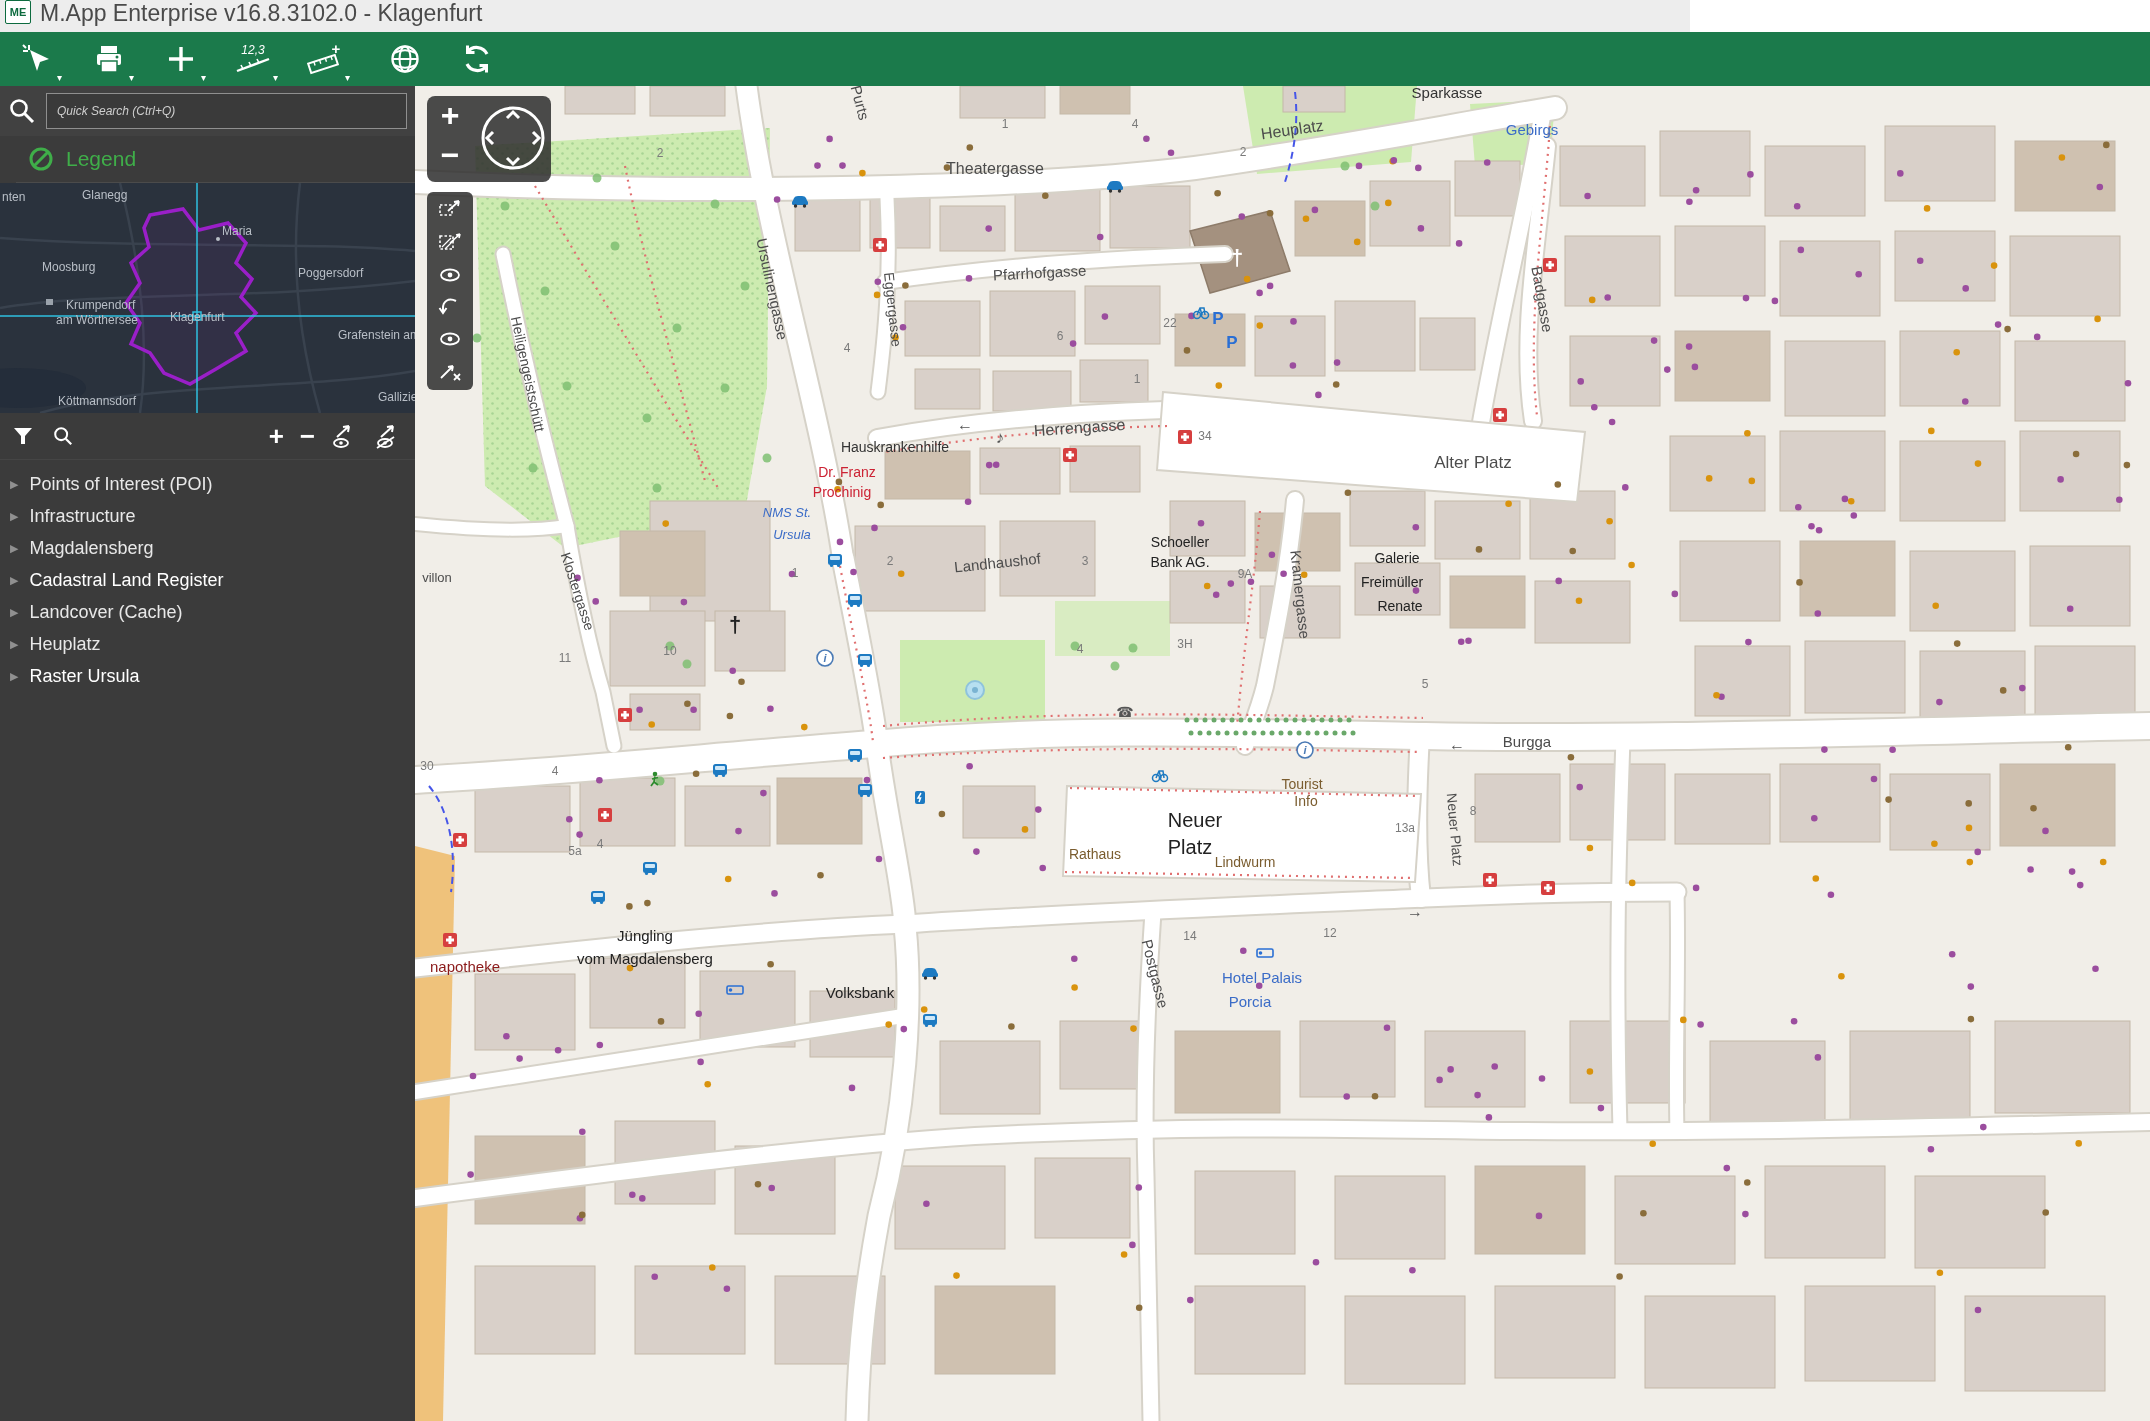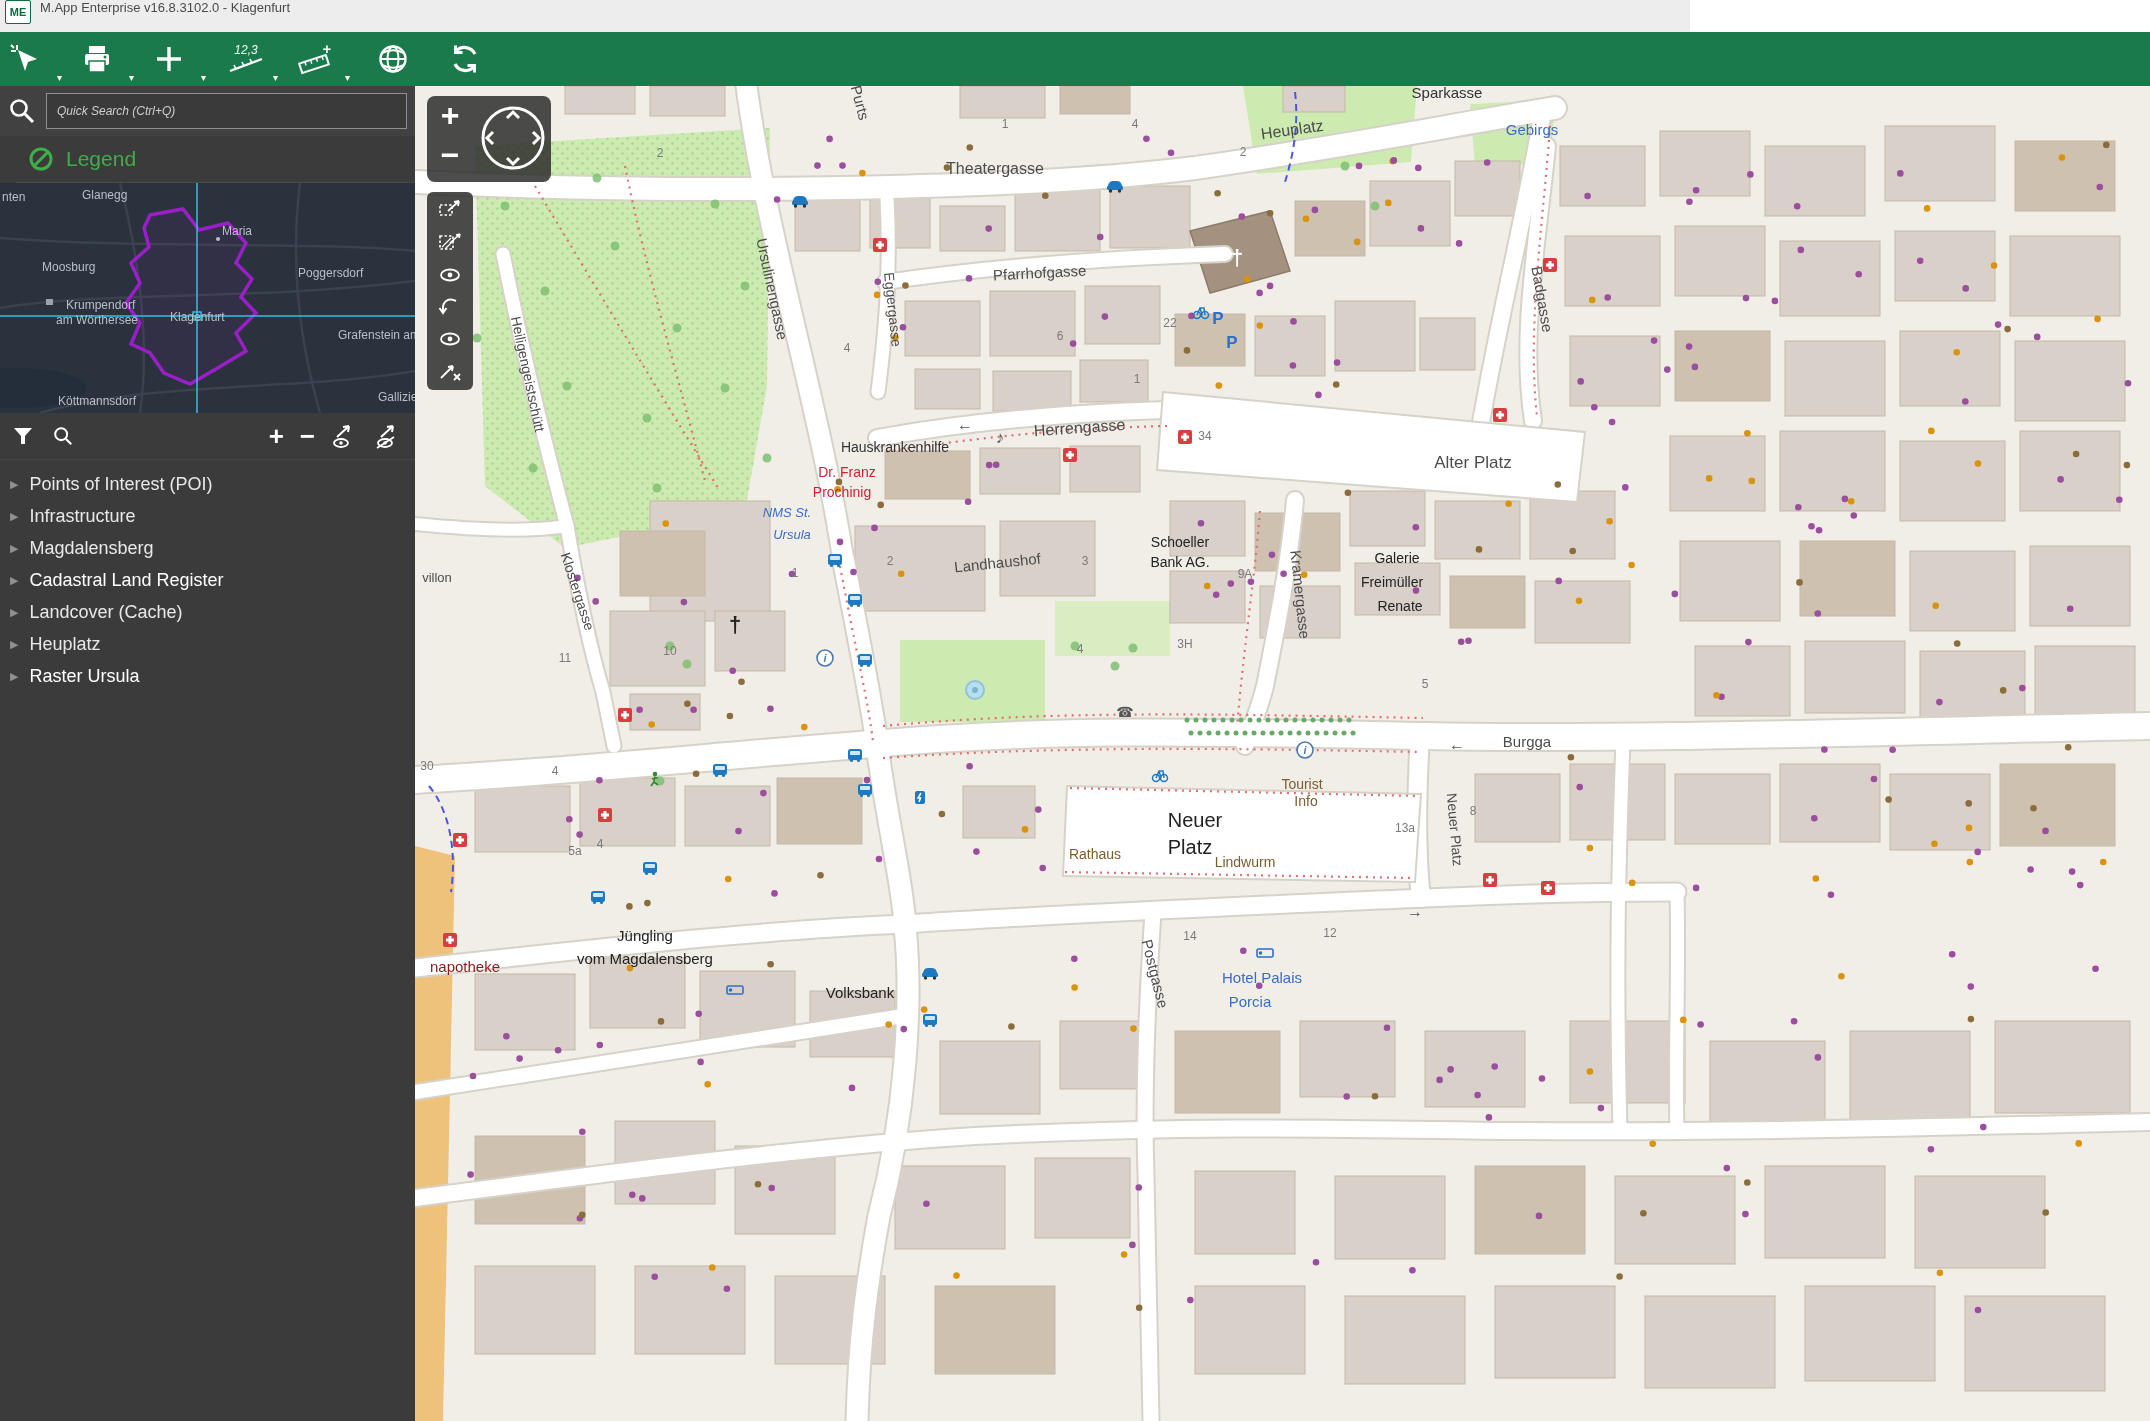--- a/index.html
+++ b/index.html
@@ -2,26 +2,26 @@
 <html><head>
 <meta charset="utf-8">
 <style>
   html,body{margin:0;padding:0;width:2150px;height:1421px;overflow:hidden;
     font-family:"Liberation Sans",sans-serif;background:#3b3b3b;position:relative;}
   
   .titlebar{position:absolute;left:0;top:0;width:2150px;height:32px;background:#ededed;
     display:flex;align-items:flex-start;border-bottom:1px solid #d5d5d5;}
   .app-logo{width:24px;height:22px;margin-left:5px;background:#fff;border:1px solid #0d6b3f;
     color:#0d6b3f;font-weight:bold;font-size:11px;display:flex;align-items:center;justify-content:center;border-radius:2px;}
-  .title-text{margin-left:9px;font-size:13px;color:#4a4a4a;}
+  .title-text{margin-left:9px;font-size:23px;color:#4a4a4a;}
   .titlebar-right{position:absolute;right:0;top:0;width:460px;height:32px;background:#ffffff;}
   
   .toolbar{position:absolute;left:0;top:32px;width:2150px;height:54px;background:#1b7a4b;
     display:flex;align-items:center;padding-left:8px;box-sizing:border-box;}
-  .tool-btn{position:relative;width:58px;height:50px;display:flex;align-items:center;justify-content:flex-start;cursor:pointer;}
+  .tool-btn{position:relative;width:58px;height:50px;display:flex;align-items:center;justify-content:center;cursor:pointer;}
   .tool-btn .caret{position:absolute;right:4px;bottom:1px;color:#fff;font-size:10px;line-height:10px;}
   .tool-gap{width:14px;}
   
   .sidebar{position:absolute;left:0;top:86px;width:415px;height:1335px;background:#3b3b3b;color:#e6e6e6;}
   .search-row{height:50px;display:flex;align-items:center;padding:0 8px;background:#414141;}
   .search-row svg{flex:none;}
   .search-input{flex:1;margin-left:10px;height:34px;background:#3a3a3a;border:1px solid #8f8f8f;
     color:#d6d6d6;font-style:italic;font-size:12px;padding:0 10px;font-family:"Liberation Sans",sans-serif;outline:none;}
   .search-input::placeholder{color:#cfcfcf;font-style:italic;}
   .legend-header{height:46px;display:flex;align-items:center;gap:12px;padding-left:12px;border-bottom:1px solid #4b4b4b;margin-left:16px;}

